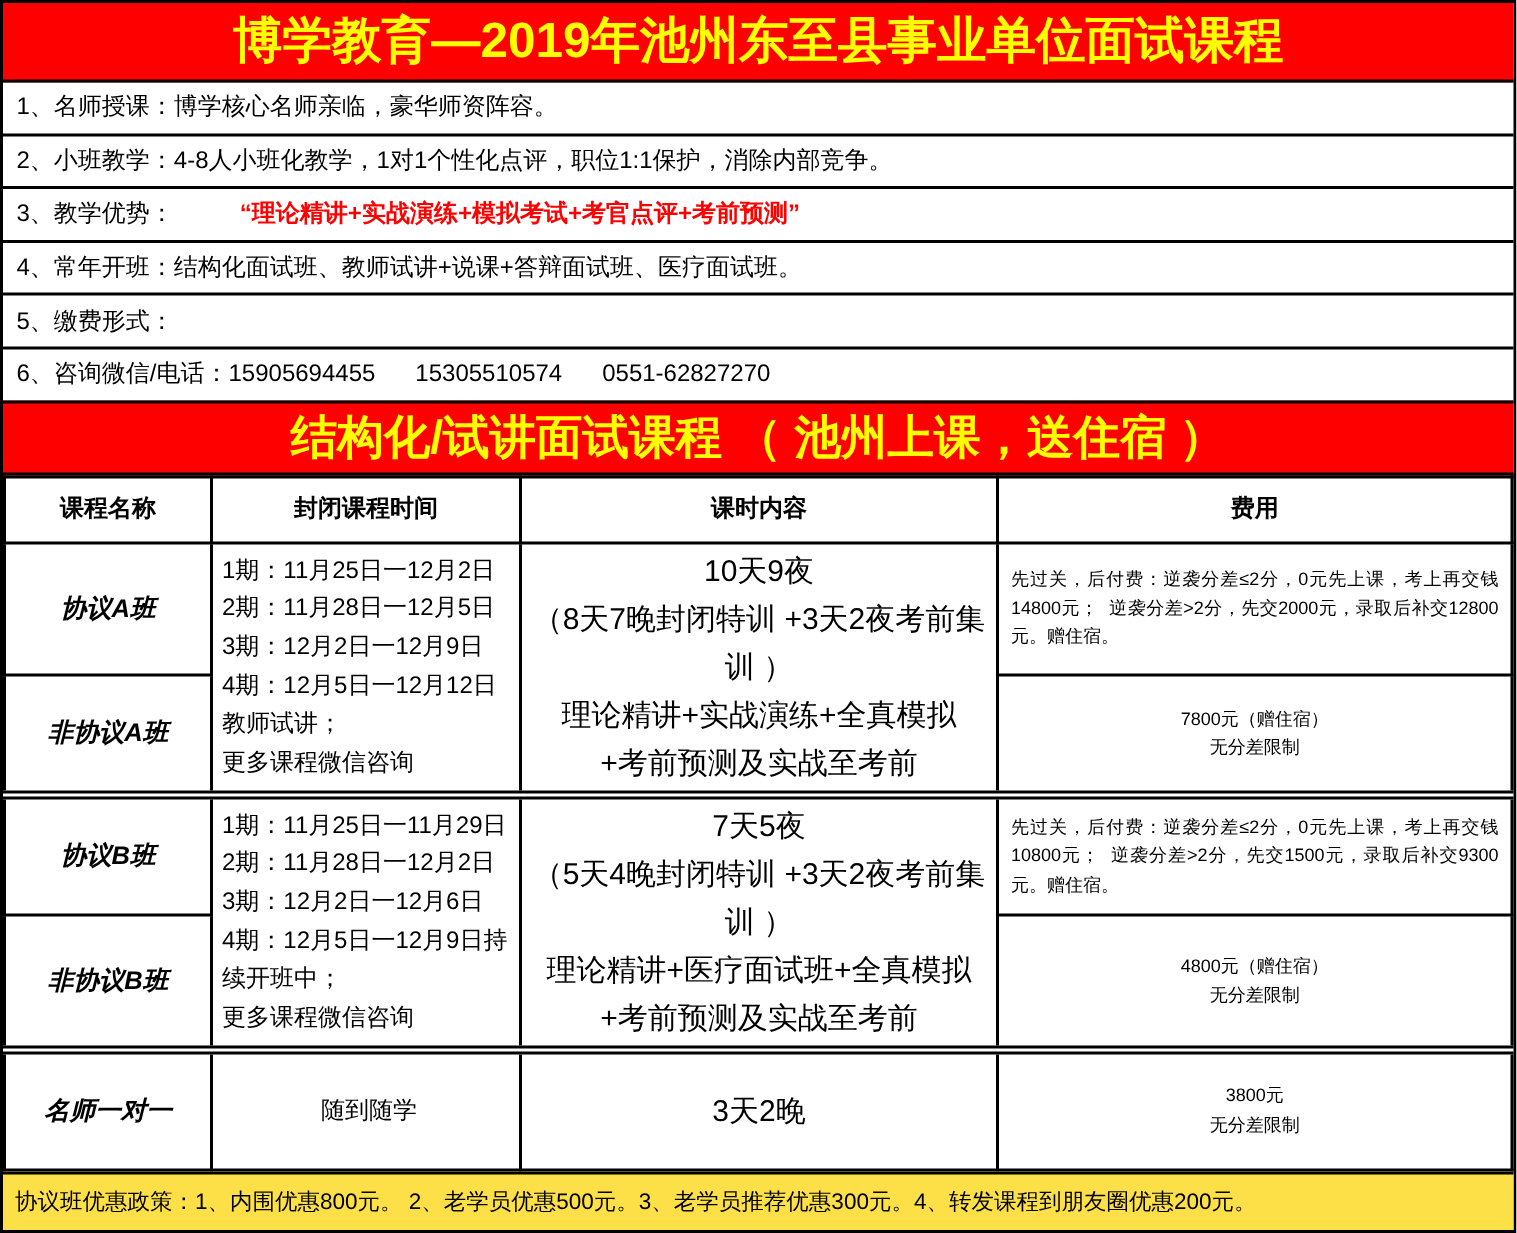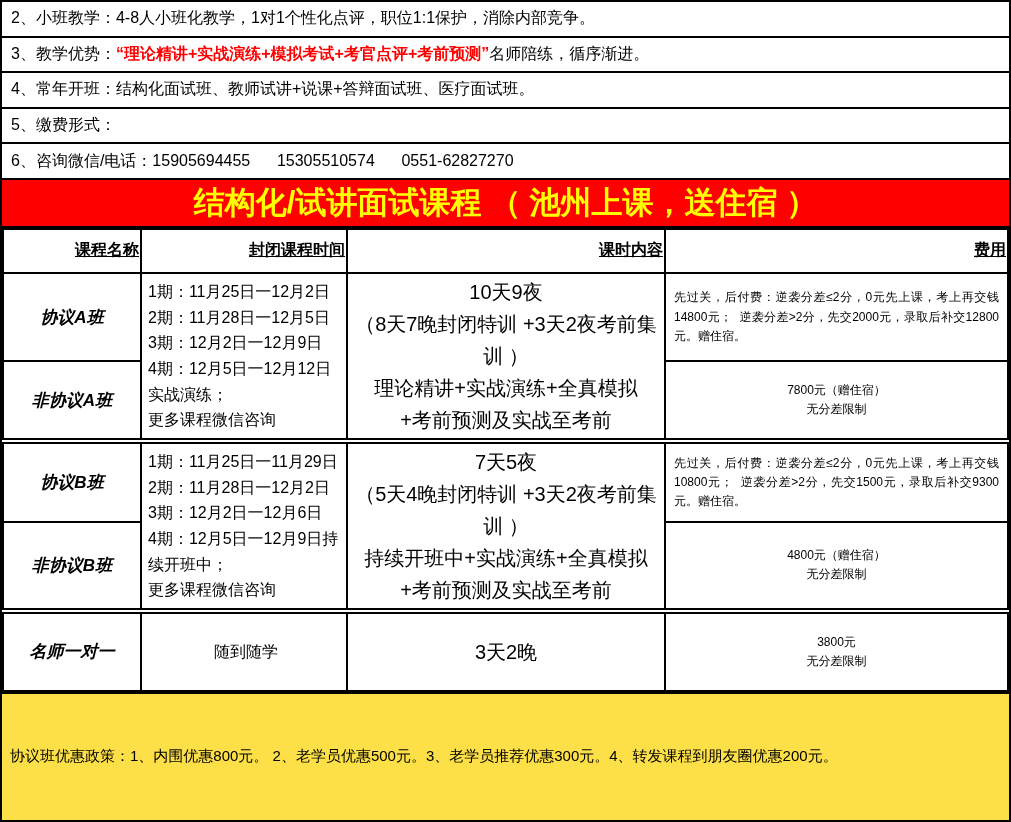--- a/index.html
+++ b/index.html
@@ -17,28 +17,28 @@
   }
   .banner-top   { height:51px; font-size:33px; border-bottom:2px solid #000; }
   .banner-section { height:46px; font-size:31px; border-top:2px solid #000; border-bottom:2px solid #000; }
   
   .intro { flex:none; }
   .intro-row {
     height:33.6px; display:flex; align-items:center;
     padding-left:9px; font-size:16px; color:#000; white-space:pre-wrap;
   }
   .intro-row + .intro-row { border-top:2px solid #000; }
-  .hl { color:#fe0000; font-weight:bold; }
+  .hl { color:#fe0000; font-weight:bold;margin-left:44px; }
   
   table.courses { width:100%; border-collapse:collapse; table-layout:fixed; flex:none; }
   table.courses th, table.courses td {
     border:2px solid #000; vertical-align:middle; color:#000;
     overflow:hidden;
   }
-  table.courses th { height:40px; font-size:16px; font-weight:bold; text-align:right;text-decoration:underline; }
+  table.courses th { height:40px; font-size:16px; font-weight:bold; text-align:center; }
   td.name    { font-weight:bold; font-size:17px; text-align:center;font-style:italic; }
   td.schedule{ font-size:16px; text-align:left; padding:4px 2px 4px 6px; white-space:pre-wrap; line-height:1.6; }
   td.content { font-size:20px; text-align:center; padding:2px 4px; white-space:pre-wrap; line-height:1.6; }
   td.fee     { font-size:12px; text-align:center; padding:2px 6px; white-space:pre-wrap; line-height:1.6; }
   td.fee.long{ text-align:justify; padding:4px 8px 4px 8px; }
   
   .bb-double { border-bottom:6px double #000 !important; }
   tr.r-a1 { height:88px; }
   tr.r-a2 { height:79px; }
   tr.r-b1 { height:76px; }
@@ -49,24 +49,28 @@
     flex:1; background:#fde047; border-top:2px solid #000;
     display:flex; align-items:center; padding-left:8px;
     font-size:15px; color:#000; white-space:pre-wrap;
   }
 </style>
 </head>
 <body>
 
 <div class="page">
 
+  <div class="banner banner-top">
+    <span>博学教育—2019年池州东至县事业单位面试课程</span>
+  </div>
 
   <div class="intro">
+    <div class="intro-row"><span>1、名师授课：博学核心名师亲临，豪华师资阵容。</span><span class="hl"></span><span></span></div>
     <div class="intro-row"><span>2、小班教学：4-8人小班化教学，1对1个性化点评，职位1:1保护，消除内部竞争。</span><span class="hl"></span><span></span></div>
-    <div class="intro-row"><span>3、教学优势：</span><span class="hl">“理论精讲+实战演练+模拟考试+考官点评+考前预测”</span><span>名师陪练，循序渐进。</span></div>
+    <div class="intro-row"><span>3、教学优势：</span><span class="hl">“理论精讲+实战演练+模拟考试+考官点评+考前预测”</span></div>
     <div class="intro-row"><span>4、常年开班：结构化面试班、教师试讲+说课+答辩面试班、医疗面试班。</span><span class="hl"></span><span></span></div>
     <div class="intro-row"><span>5、缴费形式：</span><span></span></div>
     <div class="intro-row"><span>6、咨询微信/电话：15905694455      15305510574      0551-62827270</span><span class="hl"></span><span></span></div>
   </div>
 
   <div class="banner banner-section">
     <span>结构化/试讲面试课程 （ 池州上课，送住宿 ）</span>
   </div>
 
   <table class="courses">
@@ -84,21 +88,21 @@
         <th>费用</th>
       </tr>
     </thead>
     <tbody>
       <tr class="r-a1">
         <td class="name">协议A班</td>
         <td class="schedule bb-double" rowspan="2">1期：11月25日一12月2日
 2期：11月28日一12月5日
 3期：12月2日一12月9日
 4期：12月5日一12月12日
-实战演练；
+教师试讲；
 更多课程微信咨询</td>
         <td class="content bb-double" rowspan="2">10天9夜
 （8天7晚封闭特训 +3天2夜考前集训 ）
 理论精讲+实战演练+全真模拟
 +考前预测及实战至考前</td>
         <td class="fee long">先过关，后付费：逆袭分差≤2分，0元先上课，考上再交钱14800元；  逆袭分差&gt;2分，先交2000元，录取后补交12800元。赠住宿。</td>
       </tr>
       <tr class="r-a2">
         <td class="name bb-double">非协议A班</td>
         <td class="fee bb-double">7800元（赠住宿）
@@ -106,21 +110,21 @@
       </tr>
       <tr class="r-b1">
         <td class="name">协议B班</td>
         <td class="schedule bb-double" rowspan="2">1期：11月25日一11月29日
 2期：11月28日一12月2日
 3期：12月2日一12月6日
 4期：12月5日一12月9日持续开班中；
 更多课程微信咨询</td>
         <td class="content bb-double" rowspan="2">7天5夜
 （5天4晚封闭特训 +3天2夜考前集训 ）
-持续开班中+实战演练+全真模拟
+理论精讲+医疗面试班+全真模拟
 +考前预测及实战至考前</td>
         <td class="fee long">先过关，后付费：逆袭分差≤2分，0元先上课，考上再交钱10800元；  逆袭分差&gt;2分，先交1500元，录取后补交9300元。赠住宿。</td>
       </tr>
       <tr class="r-b2">
         <td class="name bb-double">非协议B班</td>
         <td class="fee bb-double">4800元（赠住宿）
 无分差限制</td>
       </tr>
       <tr class="r-c">
         <td class="name">名师一对一</td>

